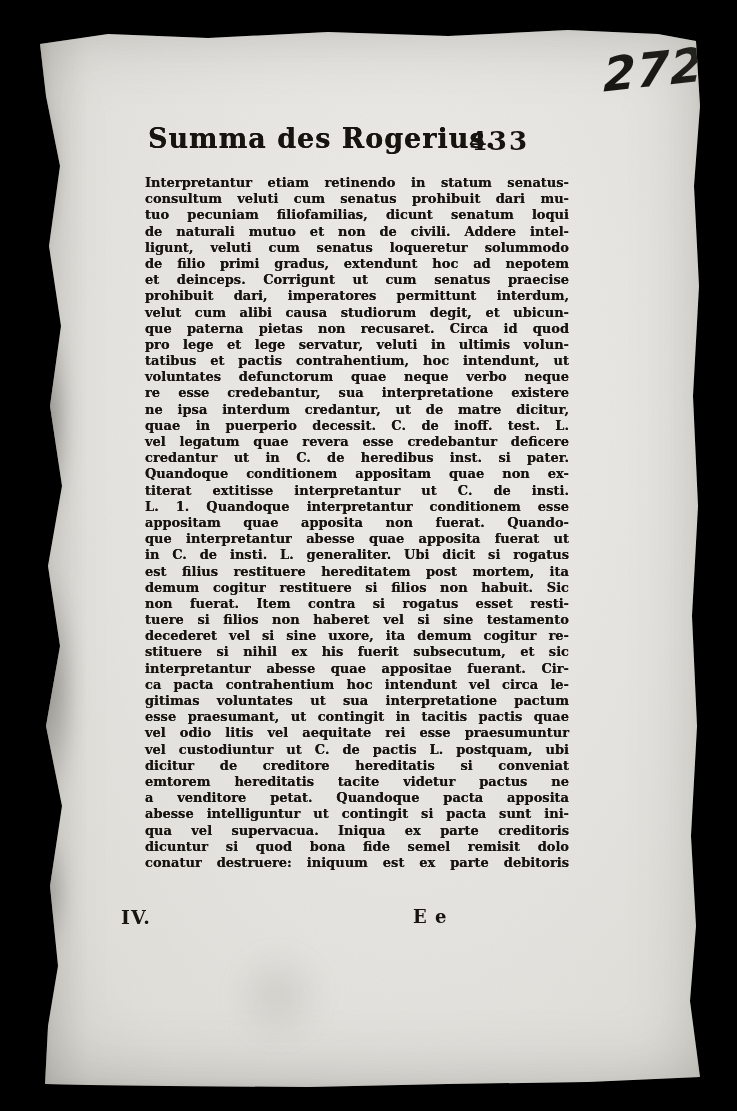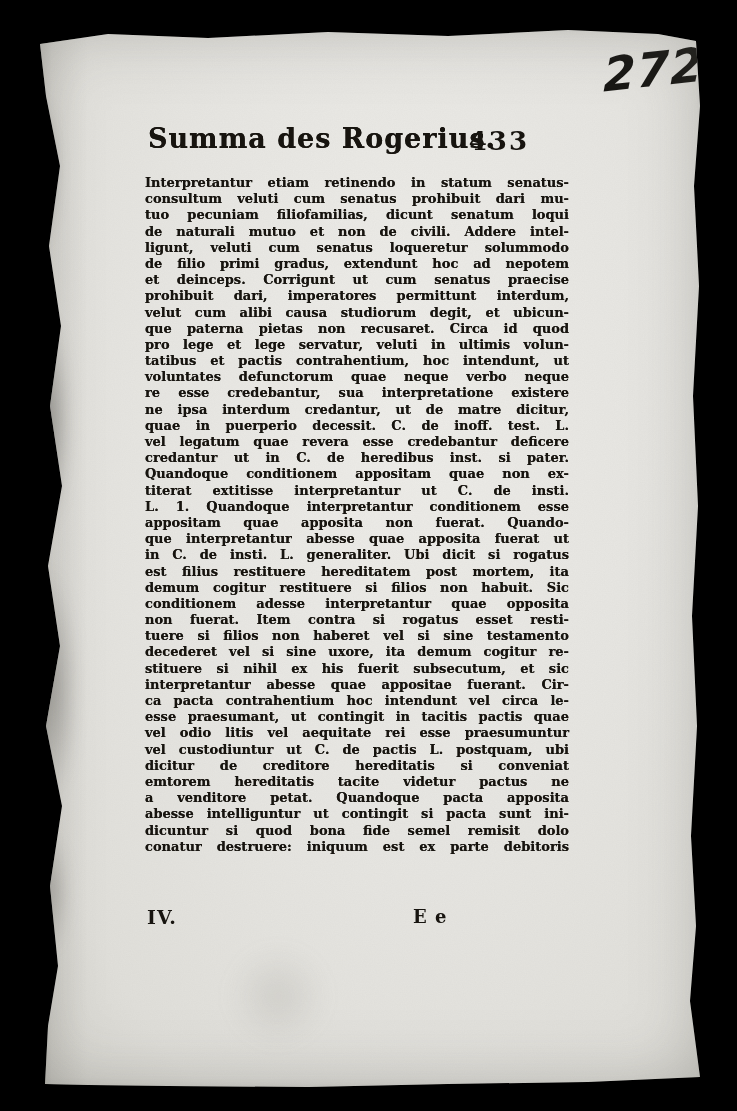--- a/index.html
+++ b/index.html
@@ -127,21 +127,20 @@
     left: 0; top: 880px;
     width: 678px; height: 30px;
     color: #17140f;
   }
   .footer .volume {
     position: absolute;
     left: 93px;
     font-weight: bold;
     font-size: 19px;
     letter-spacing: 1px;
-    margin-left: 26px;
   }
   .footer .signature {
     position: absolute;
     left: 385px;
     font-weight: bold;
     font-size: 18px;
     letter-spacing: 1px;
     text-align: right;
   }
 </style>
@@ -193,34 +192,35 @@
         <div class="line">vel legatum quae revera esse credebantur deficere</div>
         <div class="line">credantur ut in C. de heredibus inst. si pater.</div>
         <div class="line">Quandoque conditionem appositam quae non ex-</div>
         <div class="line">titerat extitisse interpretantur ut C. de insti.</div>
         <div class="line">L. 1. Quandoque interpretantur conditionem esse</div>
         <div class="line">appositam quae apposita non fuerat. Quando-</div>
         <div class="line">que interpretantur abesse quae apposita fuerat ut</div>
         <div class="line">in C. de insti. L. generaliter. Ubi dicit si rogatus</div>
         <div class="line">est filius restituere hereditatem post mortem, ita</div>
         <div class="line">demum cogitur restituere si filios non habuit. Sic</div>
-        <div class="line">conditionem adesse interpretantur quae opposita</div>
         <div class="line">non fuerat. Item contra si rogatus esset resti-</div>
         <div class="line">tuere si filios non haberet vel si sine testamento</div>
         <div class="line">decederet vel si sine uxore, ita demum cogitur re-</div>
         <div class="line">stituere si nihil ex his fuerit subsecutum, et sic</div>
         <div class="line">interpretantur abesse quae appositae fuerant. Cir-</div>
         <div class="line">ca pacta contrahentium hoc intendunt vel circa le-</div>
+        <div class="line">gitimas voluntates ut sua interpretatione pactum</div>
         <div class="line">esse praesumant, ut contingit in tacitis pactis quae</div>
         <div class="line">vel odio litis vel aequitate rei esse praesumuntur</div>
         <div class="line">vel custodiuntur ut C. de pactis L. postquam, ubi</div>
         <div class="line">dicitur de creditore hereditatis si conveniat</div>
         <div class="line">emtorem hereditatis tacite videtur pactus ne</div>
         <div class="line">a venditore petat. Quandoque pacta apposita</div>
         <div class="line">abesse intelliguntur ut contingit si pacta sunt ini-</div>
+        <div class="line">qua vel supervacua. Iniqua ex parte creditoris</div>
         <div class="line">dicuntur si quod bona fide semel remisit dolo</div>
         <div class="line">conatur destruere: iniquum est ex parte debitoris</div>
       </div>
 
     <div class="footer">
       <span class="volume">IV.</span>
       <span class="signature">E e</span>
     </div>
 
   </div>

